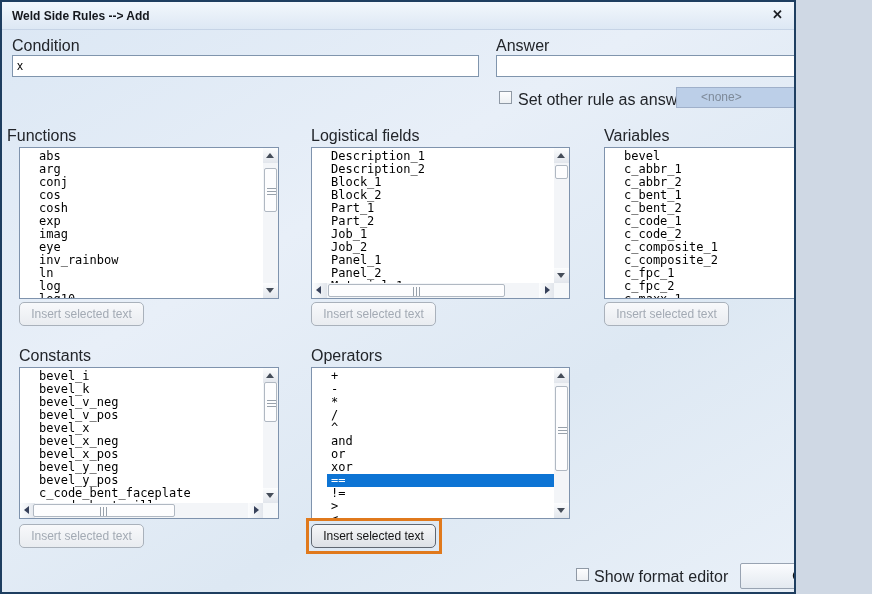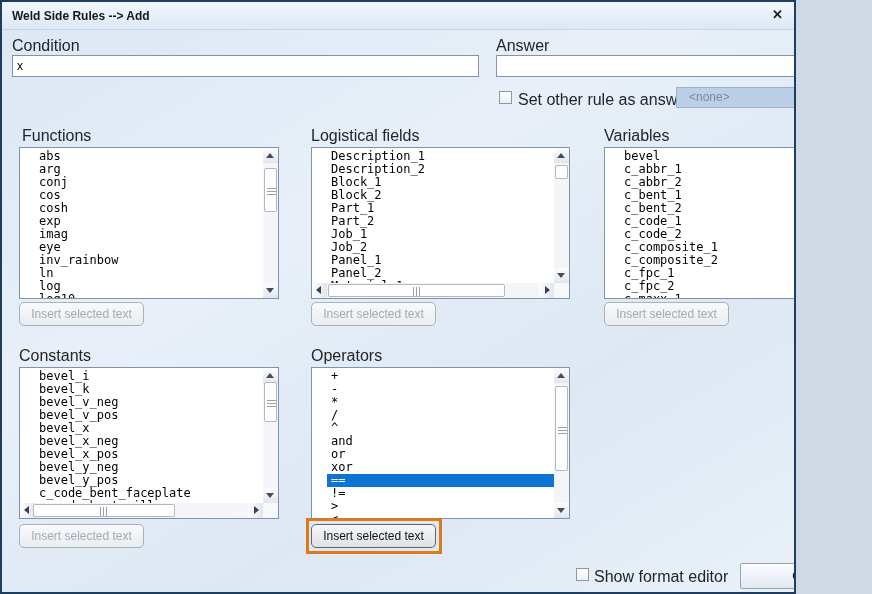--- a/index.html
+++ b/index.html
@@ -29,21 +29,21 @@
     position:absolute;height:22px;background:#fff;border:1px solid #8095ad;
     font-size:12px;color:#000;padding:3px 4px;white-space:pre;
   }
   .cb{
     position:absolute;width:13px;height:13px;
     border:1px solid #8f99a5;background:linear-gradient(#fdfdfe,#edf0f3);
   }
   .dd{
     position:absolute;left:674px;top:85px;width:184px;height:21px;
     background:#bccfe8;border:1px solid #9fb0ca;color:#7e8a99;
-    font-size:12px;line-height:19px;padding-left:12px;
+    font-size:12px;line-height:19px;padding-left:24px;
   }
   .dd-btn{
     position:absolute;right:0;top:0;bottom:0;width:16px;
     background:linear-gradient(#dce5f2,#c8d6ea);border-left:1px solid #aebcd4;
   }
   .dd-btn .tri-down{position:absolute;left:4px;top:8px;border-left:4px solid transparent;border-right:4px solid transparent;border-top:4px solid #8b97a8;}
 
   
   .panel{position:absolute;width:259px;height:152px;background:#fff;border:1px solid #7f93ad;}
   .lb-content{
@@ -119,21 +119,21 @@
 
   <div class="cb" style="left:497px;top:89px;"></div>
   <div class="lbl" style="left:516px;top:89px;">Set other rule as answer</div>
   <div class="dd">
     <span>&lt;none&gt;</span>
     <span class="dd-btn">
         <span class="tri-down"></span>
       </span>
   </div>
 
-  <div class="lbl" style="left:20px;top:125px;">Functions</div>
+  <div class="lbl" style="left:5px;top:125px;">Functions</div>
   <div class="lbl" style="left:309px;top:125px;">Logistical fields</div>
   <div class="lbl" style="left:602px;top:125px;">Variables</div>
 
   <div class="panel" style="left:17px;top:145px;width:260px;">
     <div class="lb-content">
         <div class="li-row">abs</div>
         <div class="li-row">arg</div>
         <div class="li-row">conj</div>
         <div class="li-row">cos</div>
         <div class="li-row">cosh</div>

